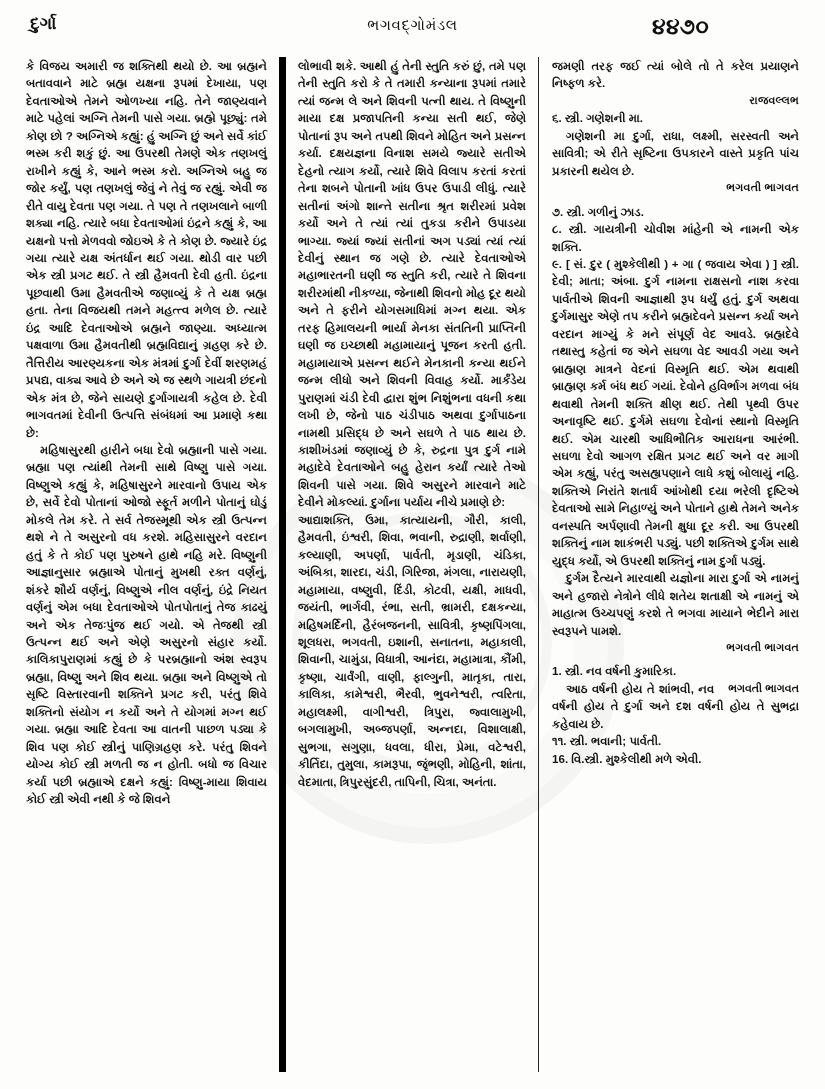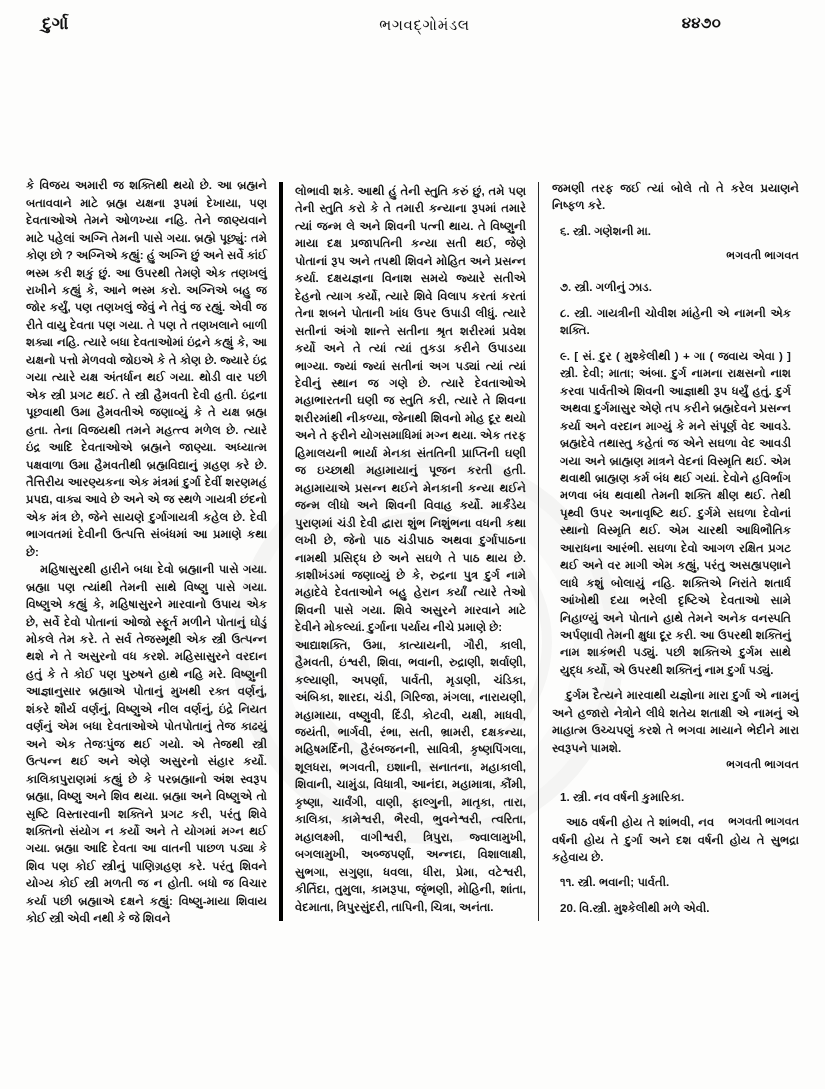--- a/index.html
+++ b/index.html
@@ -39,21 +39,21 @@
     height: 240px;
     border-radius: 50%;
     border: 10px solid rgba(90, 90, 90, 0.05);
     pointer-events: none;
     z-index: 0;
   }
 
   .header {
     position: absolute;
     top: 14px;
-    left: 12px;
+    left: 0;
     width: 739px;
     height: 30px;
     z-index: 3;
   }
   .hdr-left {
     position: absolute;
     left: 30px;
     top: 0;
     font-size: 17px;
     font-weight: bold;
@@ -68,50 +68,49 @@
     text-align: center;
     font-size: 15px;
     font-weight: normal;
     color: #111;
     letter-spacing: .6px;
   }
   .hdr-right {
     position: absolute;
     right: 30px;
     top: 0;
-    font-size: 15px;
+    font-size: 22px;
     font-weight: bold;
     color: #111;
     letter-spacing: .3px;
   }
 
   .columns {
     position: absolute;
-    top: 44px;
+    top: 57px;
     left: 26px;
     width: 773px;
     height: 1015px;
     display: flex;
     z-index: 2;
-    align-items: center;
   }
   .col {
     position: relative;
     box-sizing: border-box;
     font-size: 11.6px;
     line-height: 17.45px;
     color: #141414;
     text-align: justify;
     text-justify: inter-word;
     overflow: hidden;
     font-weight: 600;
   }
   .col-1 { width: 253px; padding-right: 12px; }
   .col-2 { width: 260px; padding-left: 12px; padding-right: 12px;
-           border-left: 4px solid #000000; border-right: 1px solid #2a2a2a; }
+           border-left: 7px solid #000000; border-right: 1px solid #2a2a2a; }
   .col-3 { width: 260px; padding-left: 13px; }
 
   .para {
     margin: 0;
     text-align: justify;
   }
   .para.indent { text-indent: 14px; }
   .para.cont { text-indent: 0; }
 
   .cite {
@@ -121,21 +120,21 @@
     font-weight: 600;
     letter-spacing: .2px;
   }
   .cite-inline {
     float: right;
     font-size: 11px;
     font-weight: 600;
   }
 
   .entry {
-    margin: 8px;
+    margin: 0;
     text-align: justify;
   }
   .entry .num {
     font-weight: bold;
   }
   .entry .pos {
     font-weight: bold;
   }
   .spacer-sm { height: 6px; }
   .clearfix::after { content: ""; display: block; clear: both; }
@@ -162,26 +161,28 @@
     </div>
 
     <div class="col col-2">
       <p class="para cont">લોભાવી શકે. આથી હું તેની સ્તુતિ કરું છું, તમે પણ તેની સ્તુતિ કરો કે તે તમારી કન્યાના રૂપમાં તમારે ત્યાં જન્મ લે અને શિવની પત્ની થાય. તે વિષ્ણુની માયા દક્ષ પ્રજાપતિની કન્યા સતી થઈ, જેણે પોતાનાં રૂપ અને તપથી શિવને મોહિત અને પ્રસન્ન કર્યા. દક્ષયજ્ઞના વિનાશ સમયે જ્યારે સતીએ દેહનો ત્યાગ કર્યો, ત્યારે શિવે વિલાપ કરતાં કરતાં તેના શબને પોતાની ખાંધ ઉપર ઉપાડી લીધું. ત્યારે સતીનાં અંગો શાન્તે સતીના શ્રૃત શરીરમાં પ્રવેશ કર્યો અને તે ત્યાં ત્યાં તુકડા કરીને ઉપાડયા ભાગ્યા. જ્યાં જ્યાં સતીનાં અગ પડ્યાં ત્યાં ત્યાં દેવીનું સ્થાન જ ગણે છે. ત્યારે દેવતાઓએ મહાભારતની ઘણી જ સ્તુતિ કરી, ત્યારે તે શિવના શરીરમાંથી નીકળ્યા, જેનાથી શિવનો મોહ દૂર થયો અને તે ફરીને યોગસમાધિમાં મગ્ન થયા. એક તરફ હિમાલયની ભાર્યા મેનકા સંતતિની પ્રાપ્તિની ઘણી જ ઇચ્છાથી મહામાયાનું પૂજન કરતી હતી. મહામાયાએ પ્રસન્ન થઈને મેનકાની કન્યા થઈને જન્મ લીધો અને શિવની વિવાહ કર્યો. માર્કંડેય પુરાણમાં ચંડી દેવી દ્વારા શુંભ નિશુંભના વધની કથા લખી છે, જેનો પાઠ ચંડીપાઠ અથવા દુર્ગાપાઠના નામથી પ્રસિદ્ધ છે અને સઘળે તે પાઠ થાય છે. કાશીખંડમાં જણાવ્યું છે કે, રુદ્રના પુત્ર દુર્ગ નામે મહાદેવે દેવતાઓને બહુ હેરાન કર્યાં ત્યારે તેઓ શિવની પાસે ગયા. શિવે અસુરને મારવાને માટે દેવીને મોકલ્યાં. દુર્ગાના પર્યાય નીચે પ્રમાણે છે:</p>
       <p class="para cont">આદ્યાશક્તિ, ઉમા, કાત્યાયની, ગૌરી, કાલી, હૈમવતી, ઇંશ્વરી, શિવા, ભવાની, રુદ્રાણી, શર્વાણી, કલ્યાણી, અપર્ણા, પાર્વતી, મૃડાણી, ચંડિકા, અંબિકા, શારદા, ચંડી, ગિરિજા, મંગલા, નારાયણી, મહામાયા, વષ્ણુવી, દિંડી, કોટવી, યક્ષી, માધવી, જયંતી, ભાર્ગવી, રંભા, સતી, ભ્રામરી, દક્ષકન્યા, મહિષમર્દિની, હૈરંબજનની, સાવિત્રી, કૃષ્ણપિંગલા, શૂલધરા, ભગવતી, ઇશાની, સનાતના, મહાકાલી, શિવાની, ચામુંડા, વિધાત્રી, આનંદા, મહામાત્રા, કૌંમી, કૃષ્ણા, ચાર્વંગી, વાણી, ફાલ્ગુની, માતૃકા, તારા, કાલિકા, કામેશ્વરી, ભૈરવી, ભુવનેશ્વરી, ત્વરિતા, મહાલક્ષ્મી, વાગીશ્વરી, ત્રિપુરા, જ્વાલામુખી, બગલામુખી, અબ્જપર્ણા, અન્નદા, વિશાલાક્ષી, સુભગા, સગુણા, ધવલા, ધીરા, પ્રેમા, વટેશ્વરી, કીર્તિદા, તુમુલા, કામરૂપા, જૃંભણી, મોહિની, શાંતા, વેદમાતા, ત્રિપુરસુંદરી, તાપિની, ચિત્રા, અનંતા.</p>
       <div class="spacer-sm"></div>
     </div>
 
     <div class="col col-3">
       <p class="para cont">જમણી તરફ જઈ ત્યાં બોલે તો તે કરેલ પ્રયાણને નિષ્ફળ કરે.</p>
+      <p class="cite">રાજવલ્લભ</p>
 
       <p class="entry">
         <span class="num">૬.</span>
         <span class="pos">સ્ત્રી.</span>
         <span>ગણેશની મા.</span>
       </p>
+      <p class="para indent">ગણેશની મા દુર્ગા, રાધા, લક્ષ્મી, સરસ્વતી અને સાવિત્રી; એ રીતે સૃષ્ટિના ઉપકારને વાસ્તે પ્રકૃતિ પાંચ પ્રકારની થયેલ છે.</p>
       <p class="cite">ભગવતી ભાગવત</p>
       <div class="spacer-sm"></div>
 
       <p class="entry">
         <span class="num">૭.</span>
         <span class="pos">સ્ત્રી.</span>
         <span>ગળીનું ઝાડ.</span>
       </p>
 
       <p class="entry">
@@ -214,20 +215,20 @@
       <p class="entry">
         <span class="num">૧૧.</span>
         <span class="pos">સ્ત્રી.</span>
         <span>ભવાની; પાર્વતી.</span>
       </p>
 
 
 
 
       <p class="entry">
-        <span class="num">20.</span>
+        <span class="num">16.</span>
         <span class="pos">વિ.સ્ત્રી.</span>
         <span>મુશ્કેલીથી મળે એવી.</span>
       </p>
     </div>
 
   </div>
 </div>
 
 </body></html>

